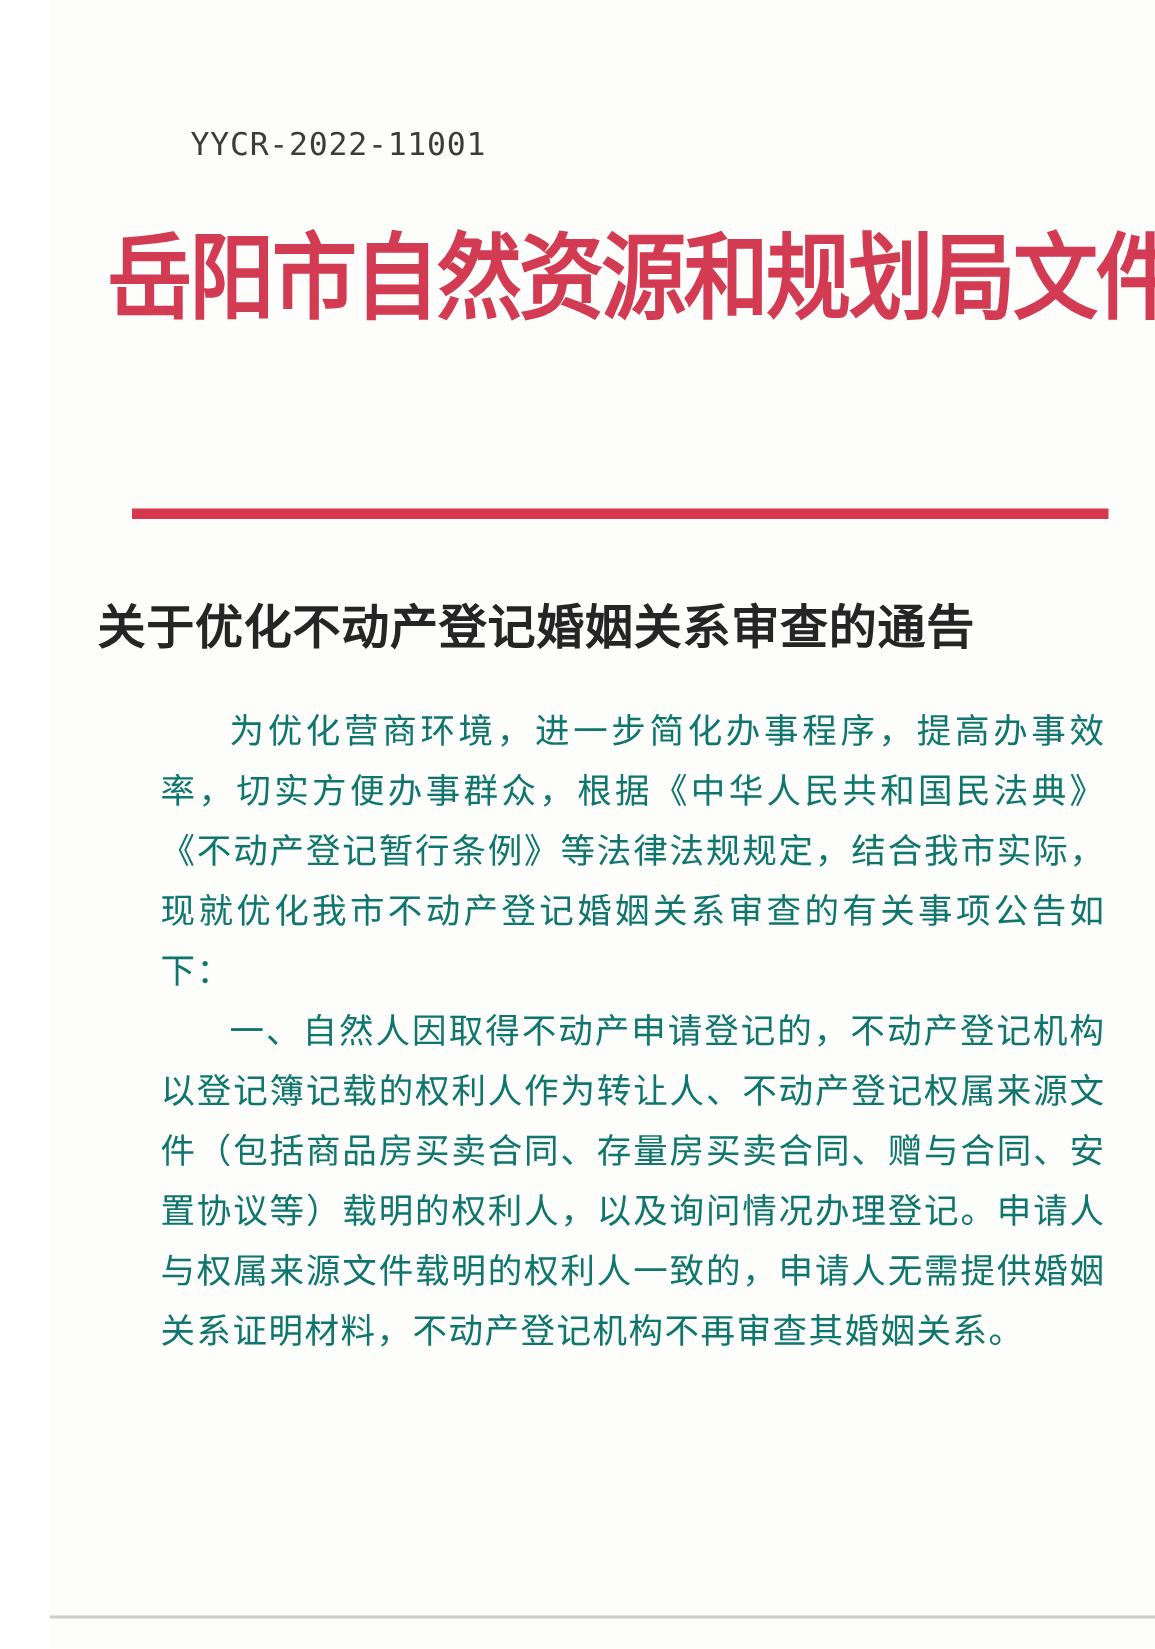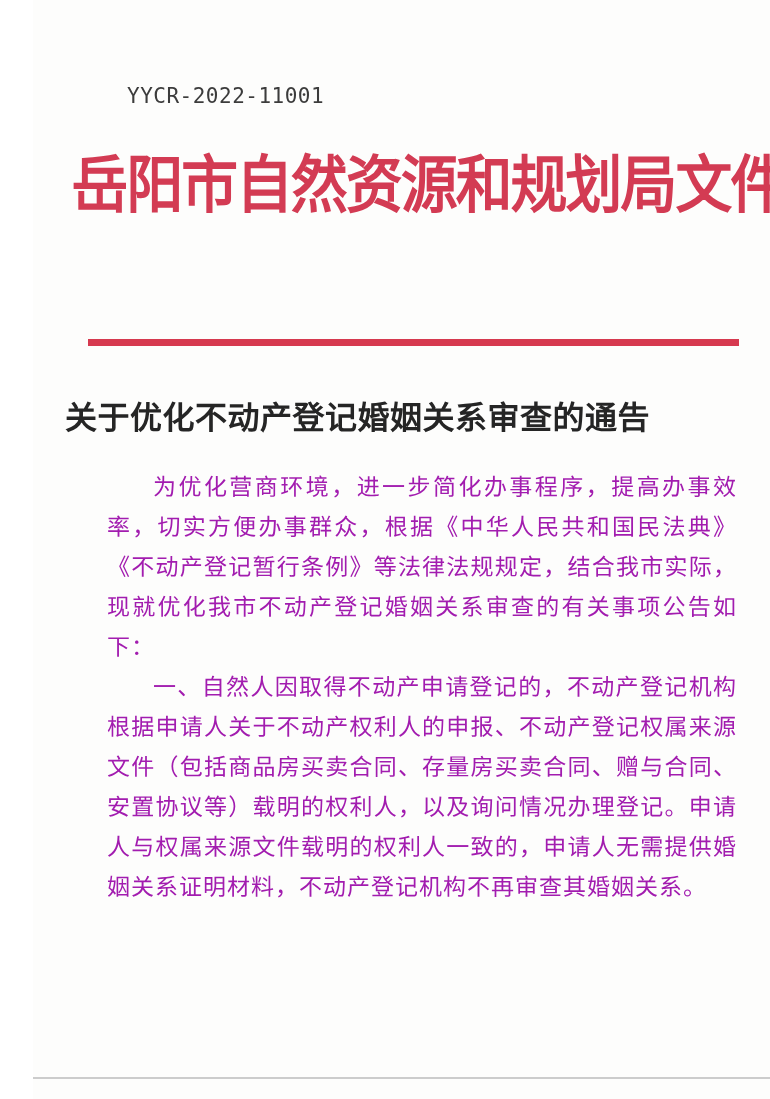--- a/index.html
+++ b/index.html
@@ -65,21 +65,21 @@
     color: #252525;
     letter-spacing: 0.5px;
   }
   .doc-body {
     position: absolute;
     left: 74px;
     top: 468px;
     width: 630px;
     font-size: 23px;
     line-height: 40px;
-    color: #a21caf;
+    color: #0f766e;
     text-align: justify;
     letter-spacing: 1px;
   }
   .doc-body p { margin: 0; text-indent: 2em; }
   .scan-edge {
     position: absolute;
     left: 0;
     top: 1077px;
     width: 757px;
     height: 2px;
@@ -95,18 +95,18 @@
 
   <div class="agency-header">岳阳市自然资源和规划局文件</div>
 
 
   <div class="red-rule"></div>
 
   <h1 class="doc-title">关于优化不动产登记婚姻关系审查的通告</h1>
 
   <div class="doc-body">
     <p>为优化营商环境，进一步简化办事程序，提高办事效率，切实方便办事群众，根据《中华人民共和国民法典》《不动产登记暂行条例》等法律法规规定，结合我市实际，现就优化我市不动产登记婚姻关系审查的有关事项公告如下：</p>
-    <p>一、自然人因取得不动产申请登记的，不动产登记机构根据申请人关于不动产权利人的申报、不动产登记权属来源文件（包括商品房买卖合同、存量房买卖合同、赠与合同、安置协议等）载明的权利人，以及询问情况办理登记。申请人与权属来源文件载明的权利人一致的，申请人无需提供婚姻关系证明材料，不动产登记机构不再审查其婚姻关系。</p>
+    <p>一、自然人因取得不动产申请登记的，不动产登记机构以登记簿记载的权利人作为转让人、不动产登记权属来源文件（包括商品房买卖合同、存量房买卖合同、赠与合同、安置协议等）载明的权利人，以及询问情况办理登记。申请人与权属来源文件载明的权利人一致的，申请人无需提供婚姻关系证明材料，不动产登记机构不再审查其婚姻关系。</p>
   </div>
 
   <div class="scan-edge"></div>
 
 </div>
 
 </body></html>

